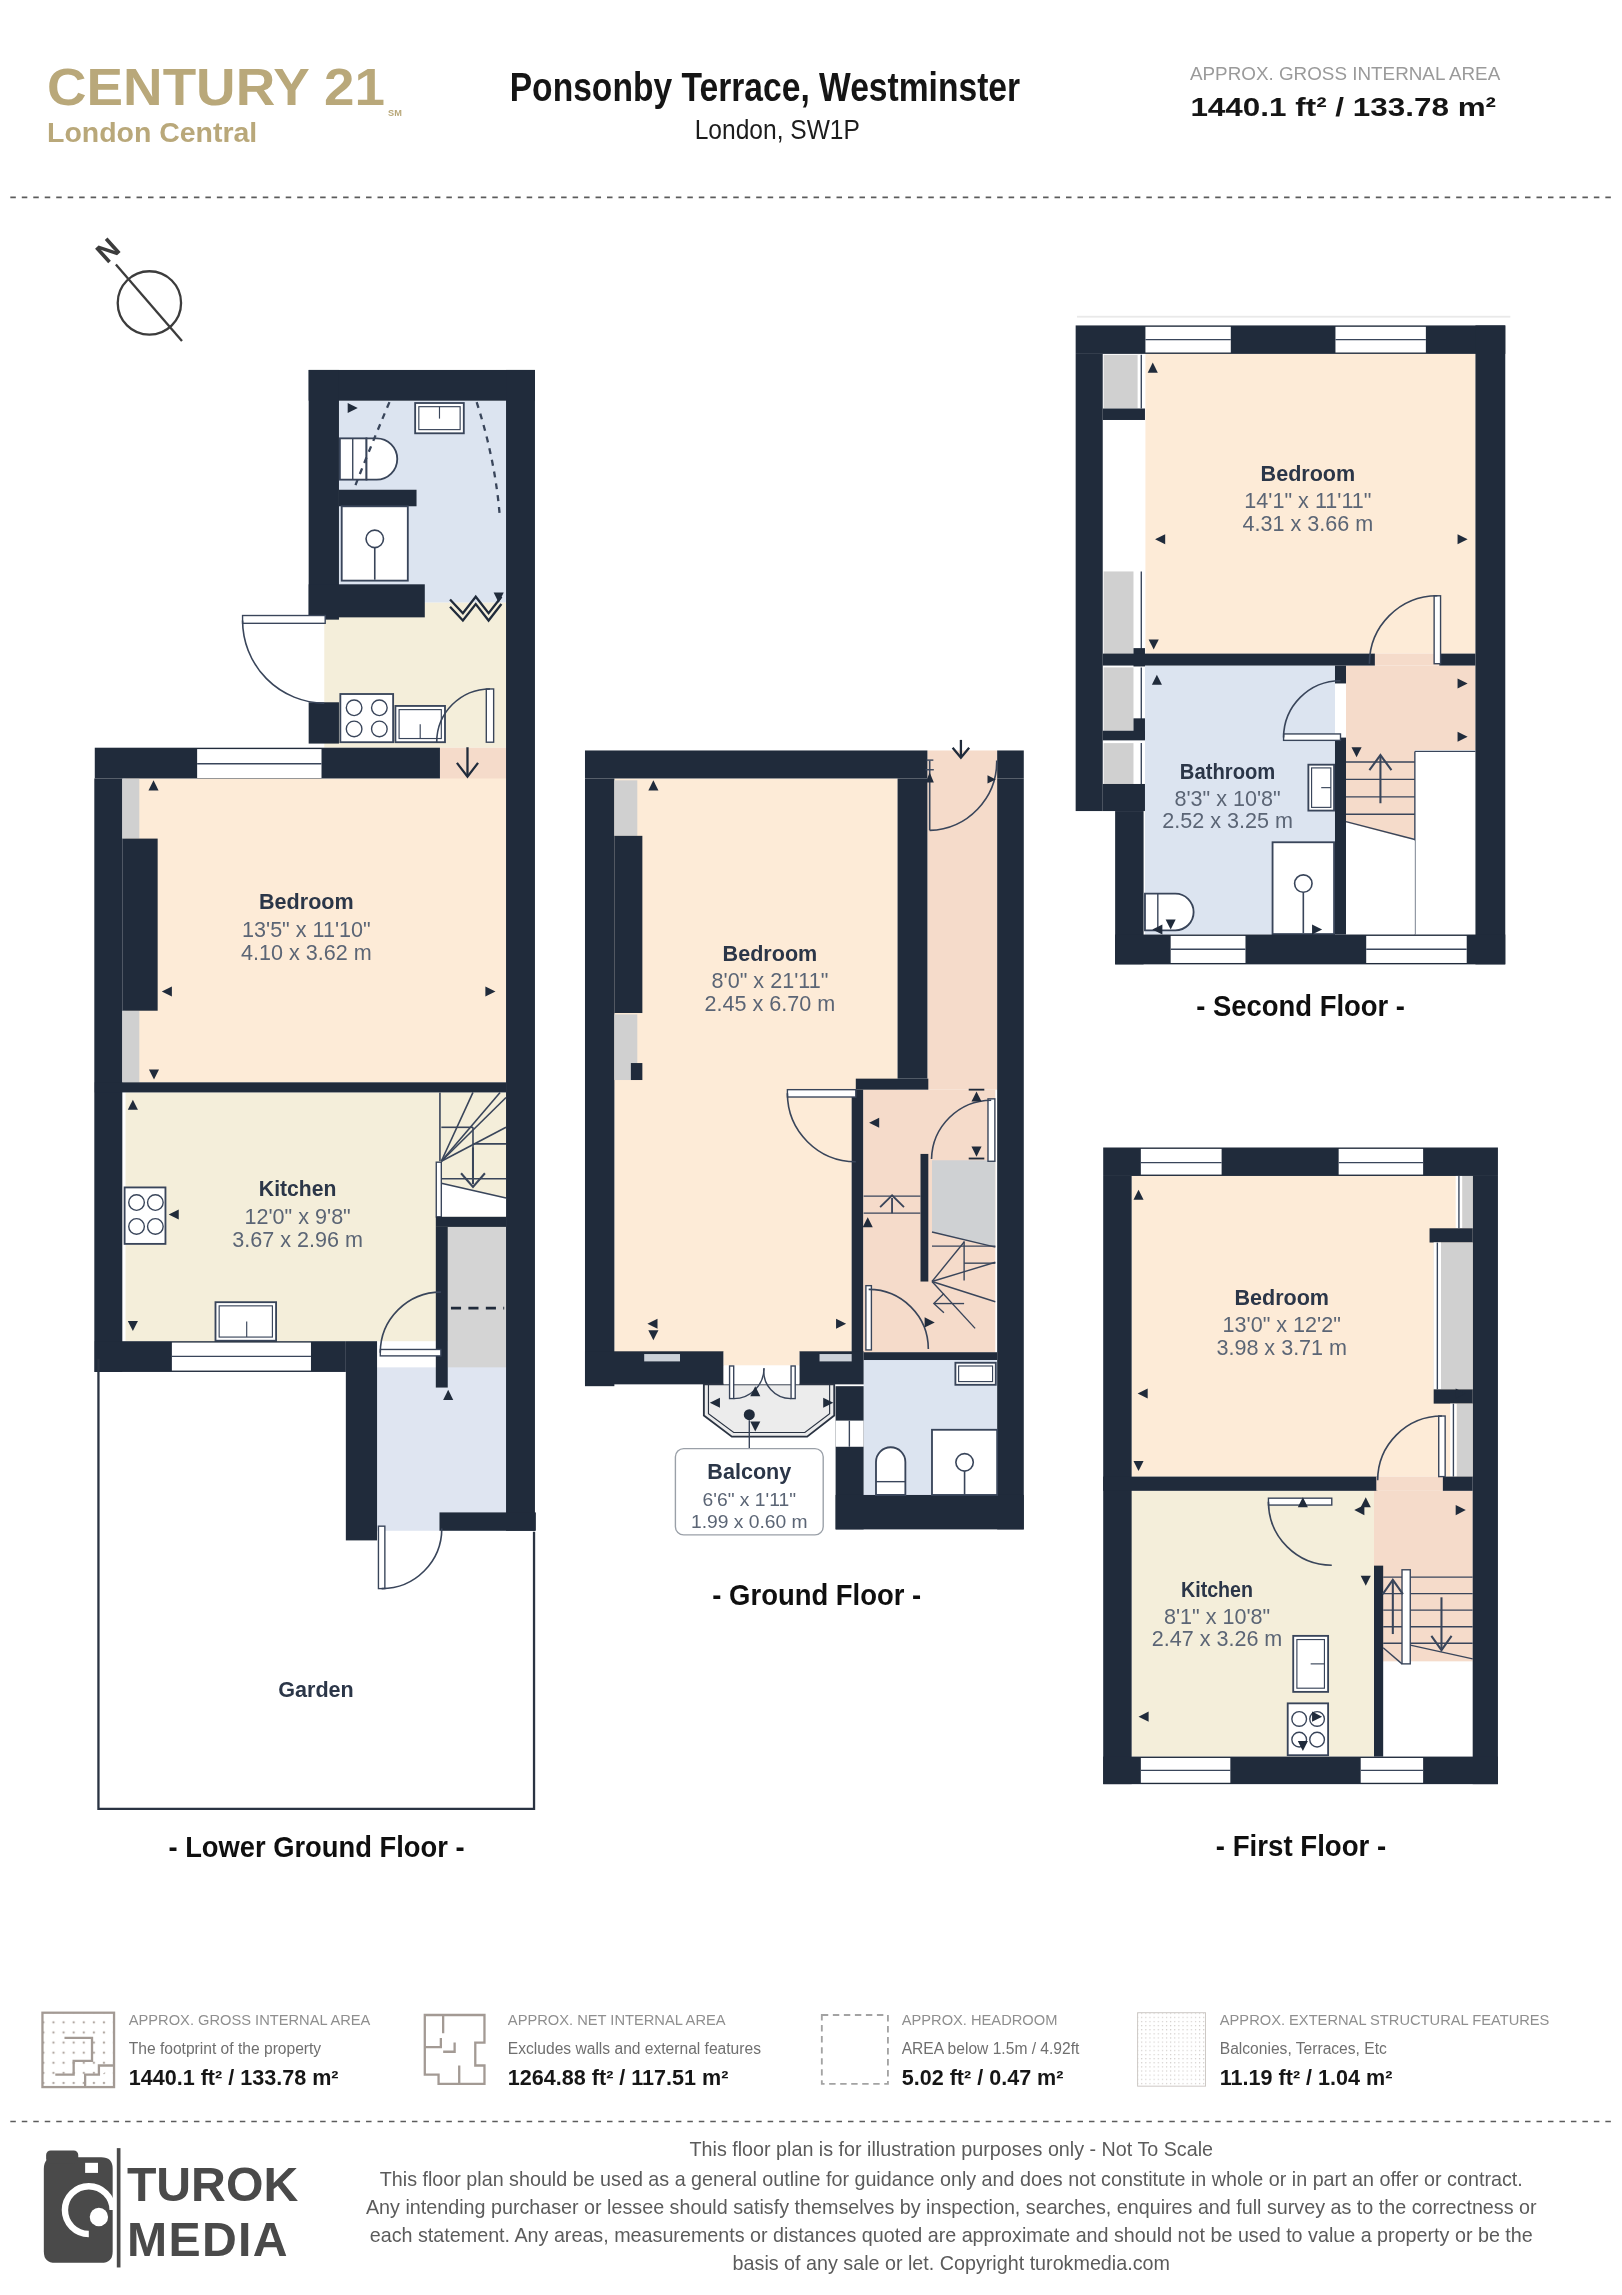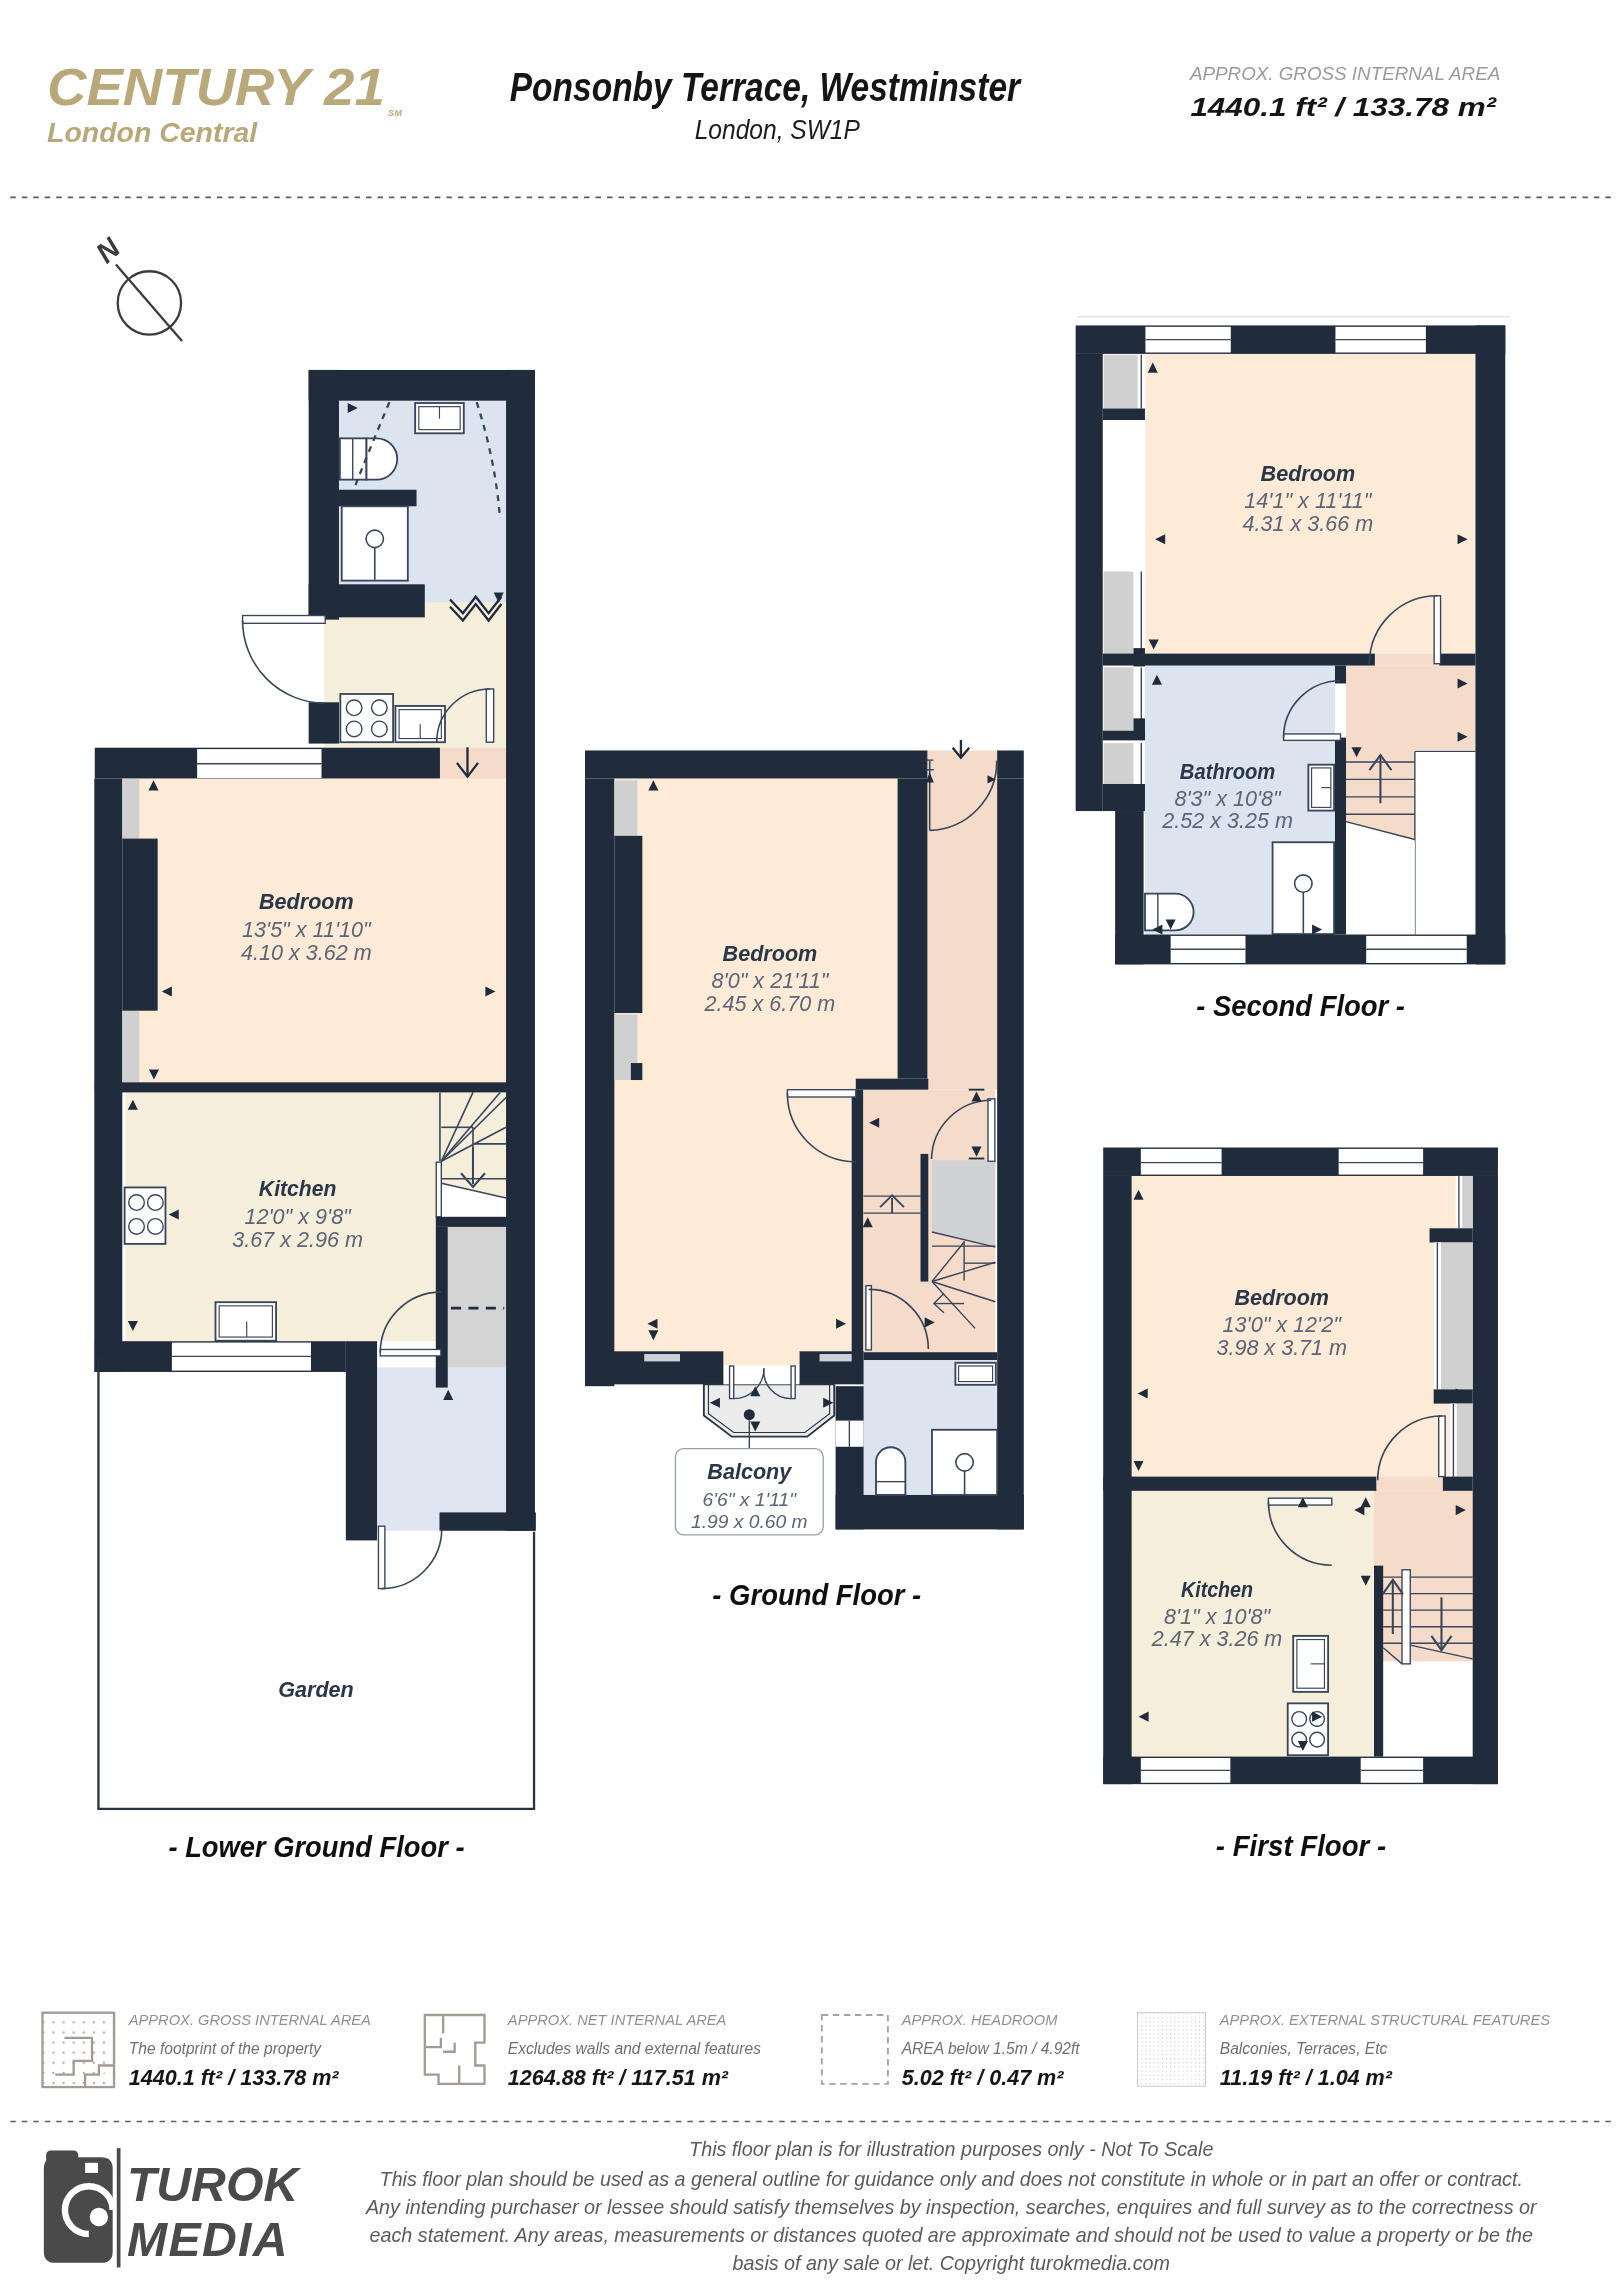--- a/index.html
+++ b/index.html
@@ -1,16 +1,16 @@
 <!DOCTYPE html>
 <html style="font-size:7.3px"><head>
 <meta charset="utf-8">
 <style>
   html,body{margin:0;padding:0;background:#ffffff;}
-  .page{position:relative;width:1623px;height:2295px;background:#ffffff;overflow:hidden;font-family:"Liberation Sans", sans-serif;font-style:italic;}
+  .page{position:relative;width:1623px;height:2295px;background:#ffffff;overflow:hidden;font-family:"Liberation Sans", sans-serif;}
   svg{position:absolute;left:0;top:0;}
   .t{font-family:"Liberation Sans", sans-serif;}
 </style>
 </head>
 <body>
 <div class="page">
 <svg width="1623" height="2295" viewBox="0 0 3535 5000">
   <defs>
     <pattern id="dots" width="22" height="22" patternUnits="userSpaceOnUse">
       <rect width="22" height="22" fill="#ffffff"></rect>

